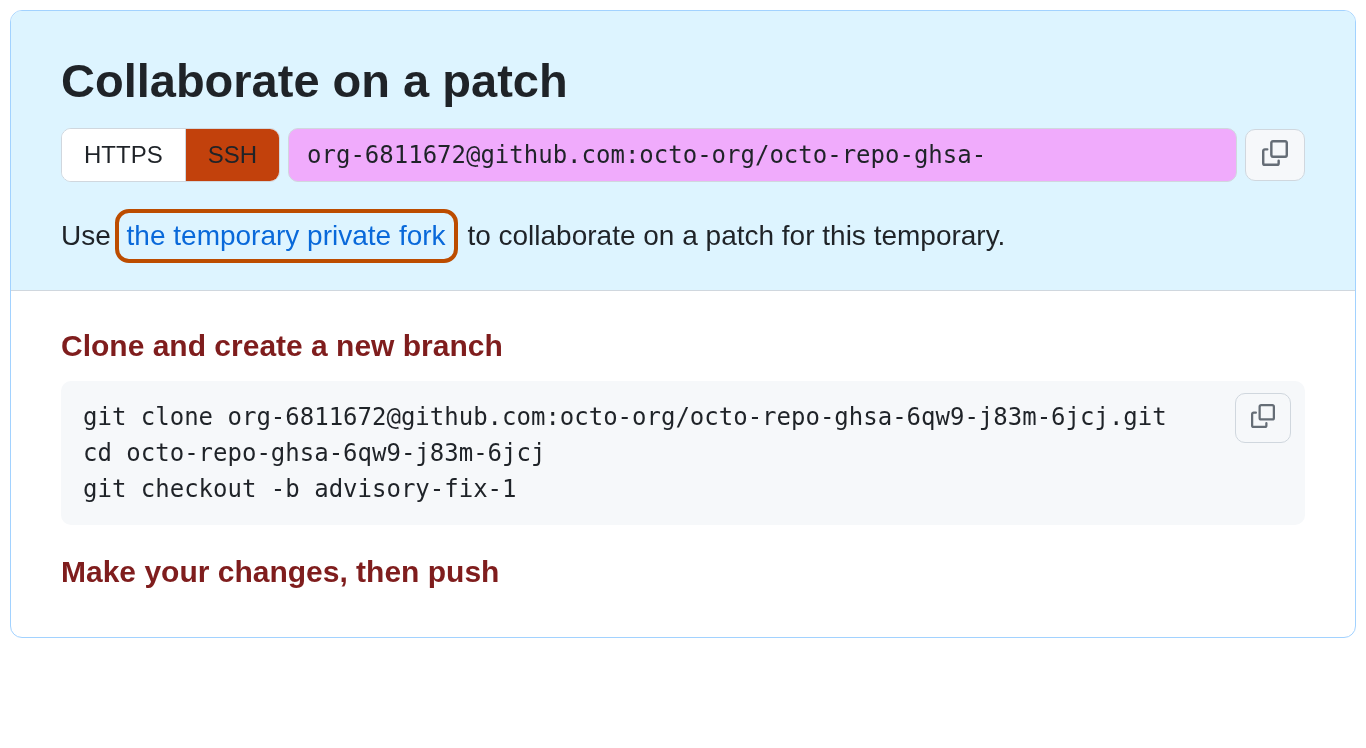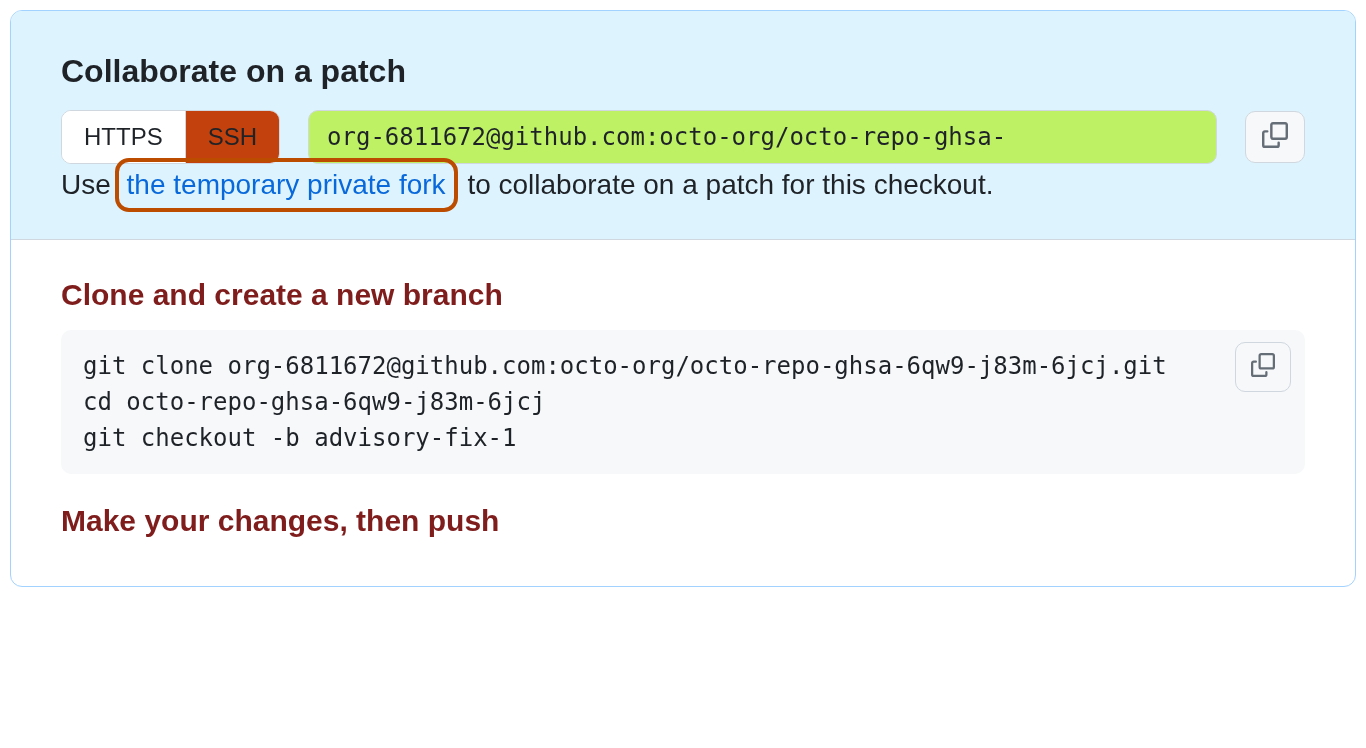--- a/index.html
+++ b/index.html
@@ -14,30 +14,30 @@
     border-radius: 12px;
     overflow: hidden;
     background: #fff;
   }
   .top {
     background: #ddf4ff;
     padding: 42px 50px 38px 50px;
     border-bottom: 1px solid #d0d7de;
   }
   .title {
-    font-size: 32px;
+    font-size: 47px;
     font-weight: 600;
     color: #1f2328;
     margin-bottom: 20px;
   }
   .row {
     display: flex;
     align-items: center;
-    gap: 28px;
-    margin-bottom: 5px;
+    gap: 8px;
+    margin-bottom: 38px;
   }
   .tabs {
     display: flex;
     border: 1px solid #d0d7de;
     border-radius: 10px;
     overflow: hidden;
     background: #fff;
   }
   .tab {
     padding: 12px 22px;
@@ -47,21 +47,21 @@
     background: #fff;
     border-right: 1px solid #d0d7de;
     cursor: pointer;
   }
   .tab:last-child { border-right: none; }
   .tab.active { background: #c2410c; }
   .url-input {
     flex: 1;
     border: 1px solid #d0d7de;
     border-radius: 10px;
-    background: #bef264;
+    background: #f0abfc;
     padding: 12px 18px;
     font-family: ui-monospace, SFMono-Regular, "SF Mono", Menlo, Consolas, monospace;
     font-size: 24px;
     color: #1f2328;
     white-space: nowrap;
     overflow: hidden;
   }
   .copy-btn {
     width: 60px;
     height: 52px;
@@ -143,21 +143,21 @@
       <div class="copy-btn">
         <span>
           <svg viewBox="0 0 16 16" fill="#656d76">
               <path d="M0 6.75C0 5.784.784 5 1.75 5h1.5a.75.75 0 0 1 0 1.5h-1.5a.25.25 0 0 0-.25.25v7.5c0 .138.112.25.25.25h7.5a.25.25 0 0 0 .25-.25v-1.5a.75.75 0 0 1 1.5 0v1.5A1.75 1.75 0 0 1 9.25 16h-7.5A1.75 1.75 0 0 1 0 14.25Z"></path>
               <path d="M5 1.75C5 .784 5.784 0 6.75 0h7.5C15.216 0 16 .784 16 1.75v7.5A1.75 1.75 0 0 1 14.25 11h-7.5A1.75 1.75 0 0 1 5 9.25Zm1.75-.25a.25.25 0 0 0-.25.25v7.5c0 .138.112.25.25.25h7.5a.25.25 0 0 0 .25-.25v-7.5a.25.25 0 0 0-.25-.25Z"></path>
             </svg>
         </span>
       </div>
     </div>
     <p class="desc">
-      <span>Use </span><a href="#" class="highlight">the temporary private fork</a><span> to collaborate on a patch for this checkout.</span>
+      <span>Use </span><a href="#" class="highlight">the temporary private fork</a><span> to collaborate on a patch for this temporary.</span>
     </p>
   </div>
 
   <div class="bottom">
     <h3 class="subhead">Clone and create a new branch</h3>
     <div class="codewrap">
       <div class="codeblock">git clone org-6811672@github.com:octo-org/octo-repo-ghsa-6qw9-j83m-6jcj.git
 cd octo-repo-ghsa-6qw9-j83m-6jcj
 git checkout -b advisory-fix-1</div>
       <div class="code-copy">

